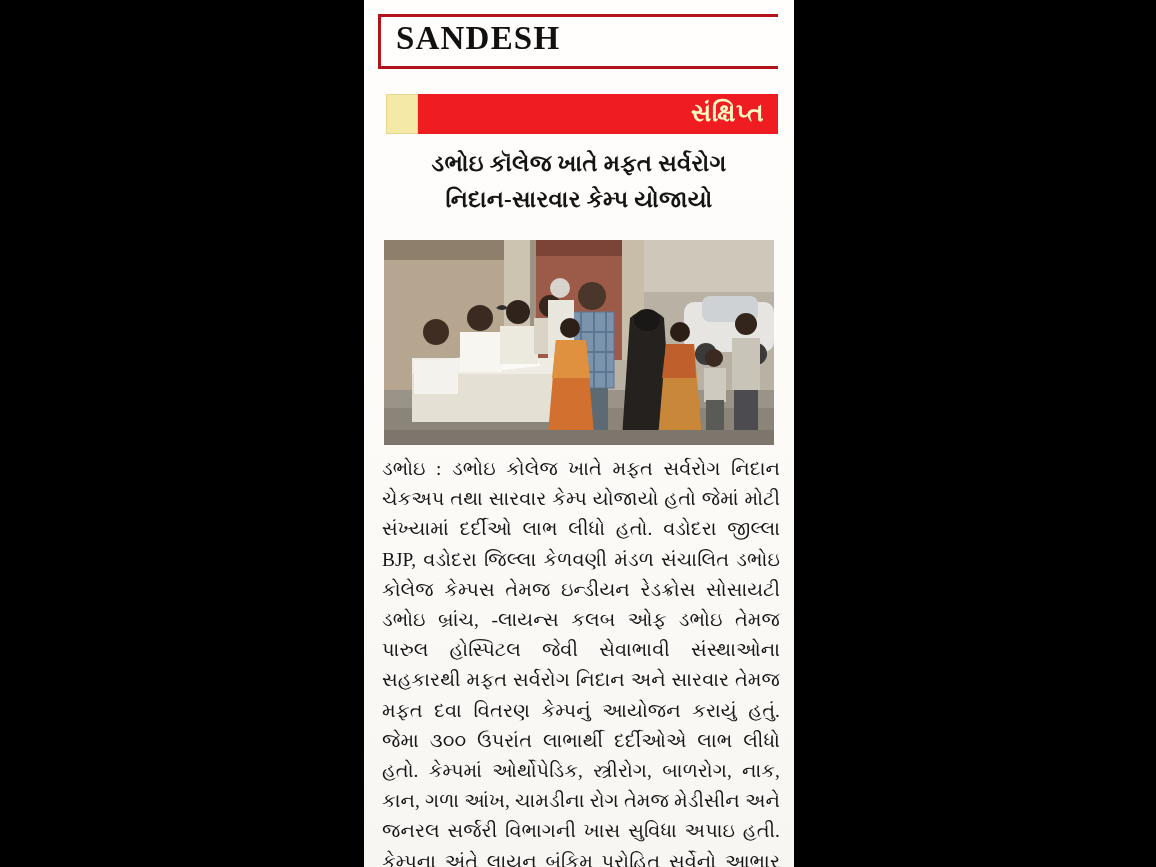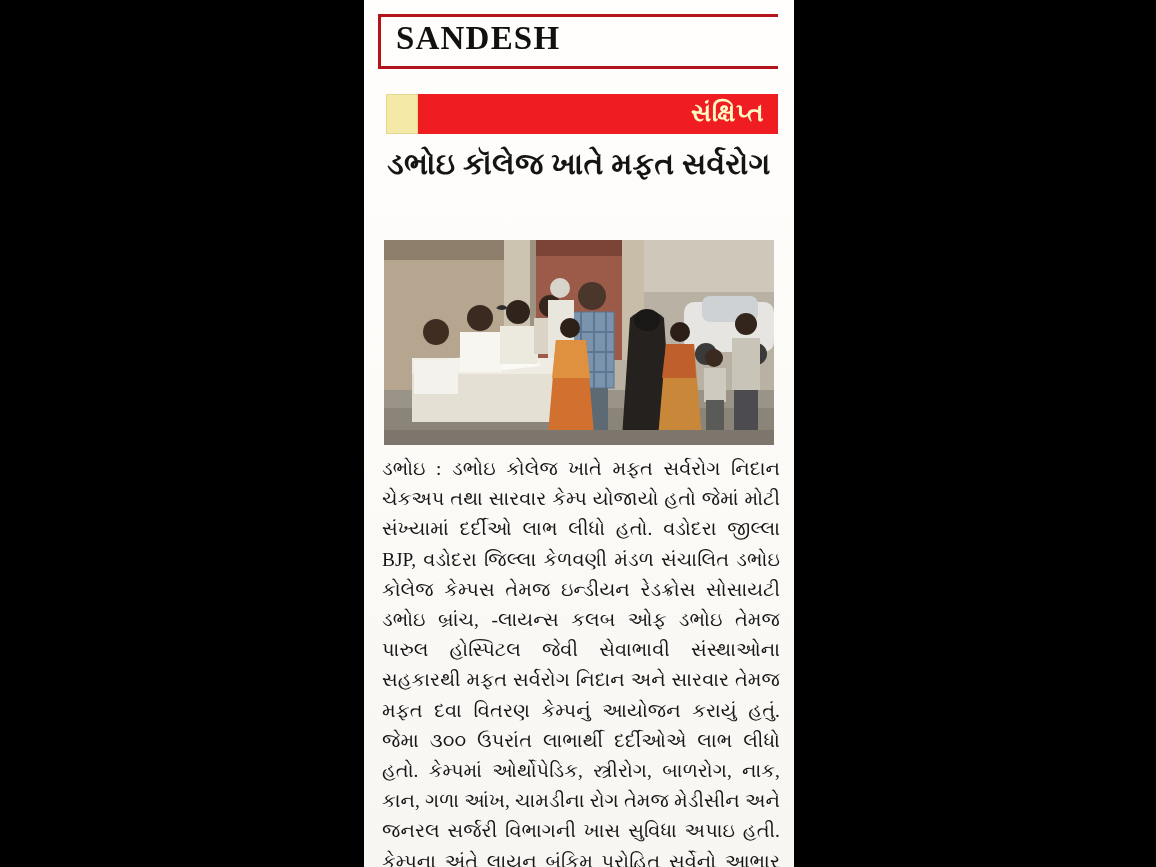--- a/index.html
+++ b/index.html
@@ -106,21 +106,21 @@
 
   
   .headline {
     position: absolute;
     left: 18px;
     top: 146px;
     width: 394px;
     text-align: center;
     font-family: "Liberation Serif", serif;
     font-weight: bold;
-    font-size: 30px;
+    font-size: 23px;
     line-height: 36px;
     color: #141414;
     letter-spacing: 0.2px;
   }
 
   
   .photo {
     position: absolute;
     left: 20px;
     top: 240px;
@@ -166,20 +166,21 @@
 
       <div class="banner-wrap">
         <div class="banner-yellow"></div>
         <div class="banner-red">
           <div class="banner-label">સંક્ષિપ્ત</div>
         </div>
       </div>
 
       <div class="headline">
         <div>ડભોઇ કૉલેજ ખાતે મફત સર્વરોગ</div>
+        <div>નિદાન-સારવાર કેમ્પ યોજાયો</div>
       </div>
 
       <div class="photo">
         <svg width="390" height="205" viewBox="0 0 390 205">
 
           <rect x="0" y="0" width="390" height="205" fill="#b9b2a4"></rect>
           <rect x="0" y="0" width="390" height="52" fill="#cfc8ba"></rect>
 
           <rect x="0" y="0" width="120" height="205" fill="#b6a690"></rect>
           <rect x="0" y="0" width="120" height="20" fill="#8e7f6d"></rect>

